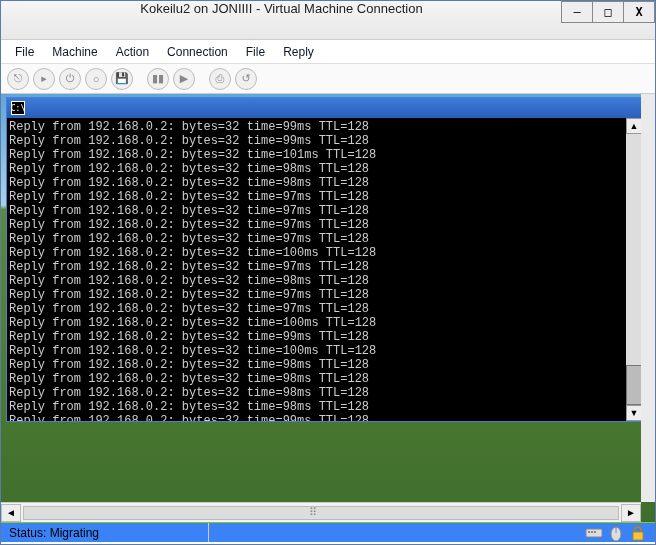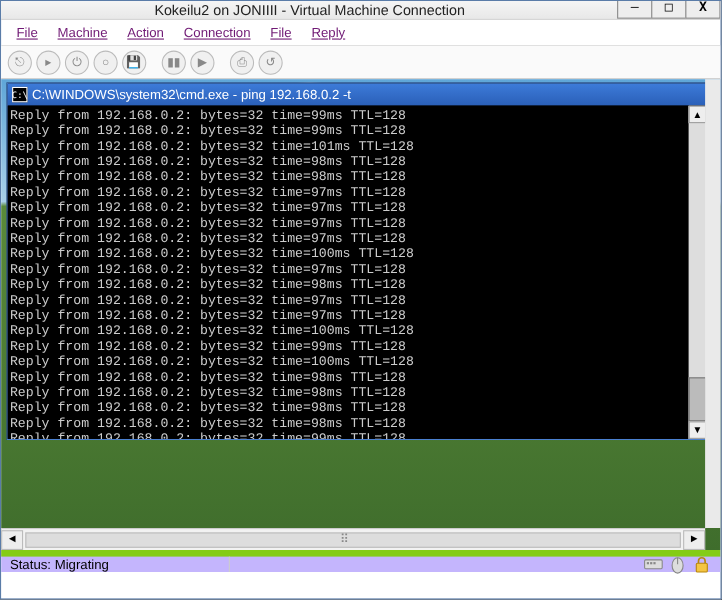--- a/index.html
+++ b/index.html
@@ -1,23 +1,23 @@
 <!DOCTYPE html>
 <html><head>
 <meta charset="utf-8">
 <style>
   * { box-sizing: border-box; margin: 0; padding: 0; }
   body { font-family: "Segoe UI", Tahoma, sans-serif; font-size: 12px; background: #fff; width: 656px; height: 545px; overflow: hidden; border: 1px solid #5a7ca8; }
-  .titlebar { height: 17px; background: linear-gradient(#f5f5f5,#e8e8e8); display:flex; align-items:flex-end; border-bottom:1px solid #ccc; }
+  .titlebar { height: 39px; background: linear-gradient(#f5f5f5,#e8e8e8); display:flex; align-items:flex-start; border-bottom:1px solid #ccc; }
   .titlebar .title { flex:1; text-align:center; font-size:13px; color:#222; }
   .win-controls { display:flex; }
   .win-btn { width:32px; height:22px; display:flex; align-items:center; justify-content:center; border:1px solid #888; background:#eee; margin-left:-1px; font-size:12px; font-family:monospace; cursor:pointer; }
   .win-btn.close { font-weight:bold; }
   .menubar { height:24px; display:flex; align-items:center; padding:0 6px; gap:2px; border-bottom:1px solid #ddd; }
-  .menu-item { padding:2px 8px; color:#701a75; cursor:pointer;text-decoration:underline; }
+  .menu-item { padding:2px 8px; color:#0f172a; cursor:pointer; }
   .toolbar { height:30px; display:flex; align-items:center; padding:0 6px; gap:4px; border-bottom:1px solid #ccc; background:#fafafa; }
   .tbtn { width:22px; height:22px; border-radius:11px; border:1px solid #bbb; background:#f0f0f0; display:flex; align-items:center; justify-content:center; color:#888; font-size:11px; cursor:pointer; }
   .tbtn.sep { border:none; background:none; width:6px; cursor:default; }
   .vm-area { position:relative; height:428px; background: linear-gradient(#5fa6d8,#a8d0e8 26%, #a8d0e8 26%, #5a8a3a 27%, #3f6d2c 100%); }
   .cloud { position:absolute; background:#fff; border-radius:50%; opacity:.95; }
   .cloud.c1 { top:6px; left:340px; width:90px; height:18px; }
   .cloud.c2 { top:3px; left:250px; width:60px; height:14px; }
   .cloud.c3 { top:10px; left:480px; width:70px; height:14px; }
   .recycle { position:absolute; top:70px; left:36px; width:40px; height:40px; }
   .recycle svg { width:40px; height:40px; }
@@ -27,21 +27,21 @@
   .cmd-body { flex:1; position:relative; background:#000; overflow:hidden; }
   .cmd-text { color:#ccc; font-family:"Lucida Console","Courier New",monospace; font-size:12px; line-height:14px; padding:2px 2px; white-space:pre; }
   .cmd-scroll { position:absolute; right:0; top:0; bottom:0; width:16px; background:#ddd; display:flex; flex-direction:column; }
   .sc-btn { height:16px; background:#eee; border:1px solid #999; display:flex; align-items:center; justify-content:center; font-size:9px; cursor:pointer; }
   .sc-thumb { flex:0 0 auto; margin-top:auto; height:40px; background:#bbb; border:1px solid #777; cursor:pointer; }
   .outer-scroll { position:absolute; right:0; top:0; bottom:20px; width:14px; background:#eaeaea; }
   .outer-hscroll { position:absolute; left:0; right:14px; bottom:0; height:20px; background:#f2f2f2; display:flex; align-items:center; border-top:1px solid #ccc; }
   .hbtn { width:20px; height:18px; background:#eee; border:1px solid #bbb; display:flex; align-items:center; justify-content:center; font-size:10px; cursor:pointer; }
   .hthumb { flex:1; height:14px; margin:0 2px; background:#ddd; border:1px solid #bbb; position:relative; cursor:pointer; }
   .hthumb::after { content:"⠿"; position:absolute; left:48%; top:-1px; color:#888; font-size:11px; letter-spacing:2px; }
-  .statusbar { height:20px; display:flex; align-items:center; border-top:6px solid #84cc16; background:#c4b5fd; padding:0 8px; gap:8px; }
+  .statusbar { height:20px; display:flex; align-items:center; border-top:1px solid #84cc16; background:#3b82f6; padding:0 8px; gap:8px; }
   .status-cell { border-right:1px solid #ccc; padding-right:12px; height:100%; display:flex; align-items:center; min-width:200px; }
   .status-icons { margin-left:auto; display:flex; gap:4px; align-items:center; }
   .sicon { width:18px; height:18px; }
 </style>
 </head>
 <body>
 
 <div class="titlebar">
   <div class="title">Kokeilu2 on JONIIII - Virtual Machine Connection</div>
   <div class="win-controls">
@@ -82,21 +82,20 @@
   <div class="recycle">
     <svg viewBox="0 0 40 40">
         <rect x="8" y="6" width="24" height="28" rx="3" fill="#e8f4e0" stroke="#6aa04d" stroke-width="1.5"></rect>
         <path d="M14 16 l4 6 l-4 6 M20 12 l4 6 l-4 6" stroke="#3f8f2c" stroke-width="2" fill="none"></path>
       </svg>
   </div>
 
   <div class="cmdwin">
     <div class="cmd-title">
       <span class="icon">C:\</span>
-      <span>C:\WINDOWS\system32\cmd.exe - ping 192.168.0.2 -t</span>
     </div>
     <div class="cmd-body">
       <div class="cmd-text" id="cmd-lines">Reply from 192.168.0.2: bytes=32 time=99ms TTL=128
 Reply from 192.168.0.2: bytes=32 time=99ms TTL=128
 Reply from 192.168.0.2: bytes=32 time=101ms TTL=128
 Reply from 192.168.0.2: bytes=32 time=98ms TTL=128
 Reply from 192.168.0.2: bytes=32 time=98ms TTL=128
 Reply from 192.168.0.2: bytes=32 time=97ms TTL=128
 Reply from 192.168.0.2: bytes=32 time=97ms TTL=128
 Reply from 192.168.0.2: bytes=32 time=97ms TTL=128

